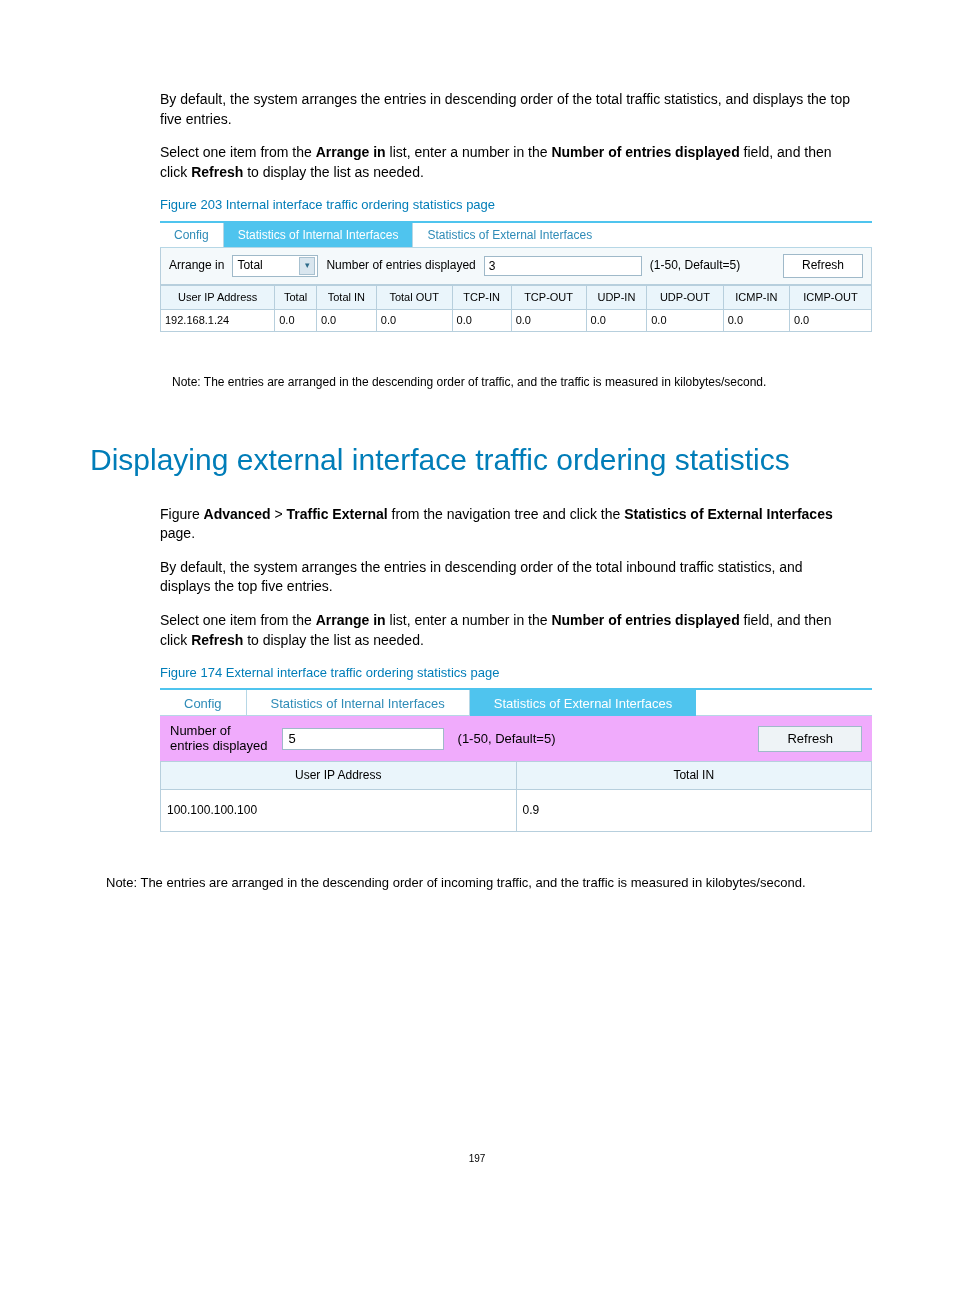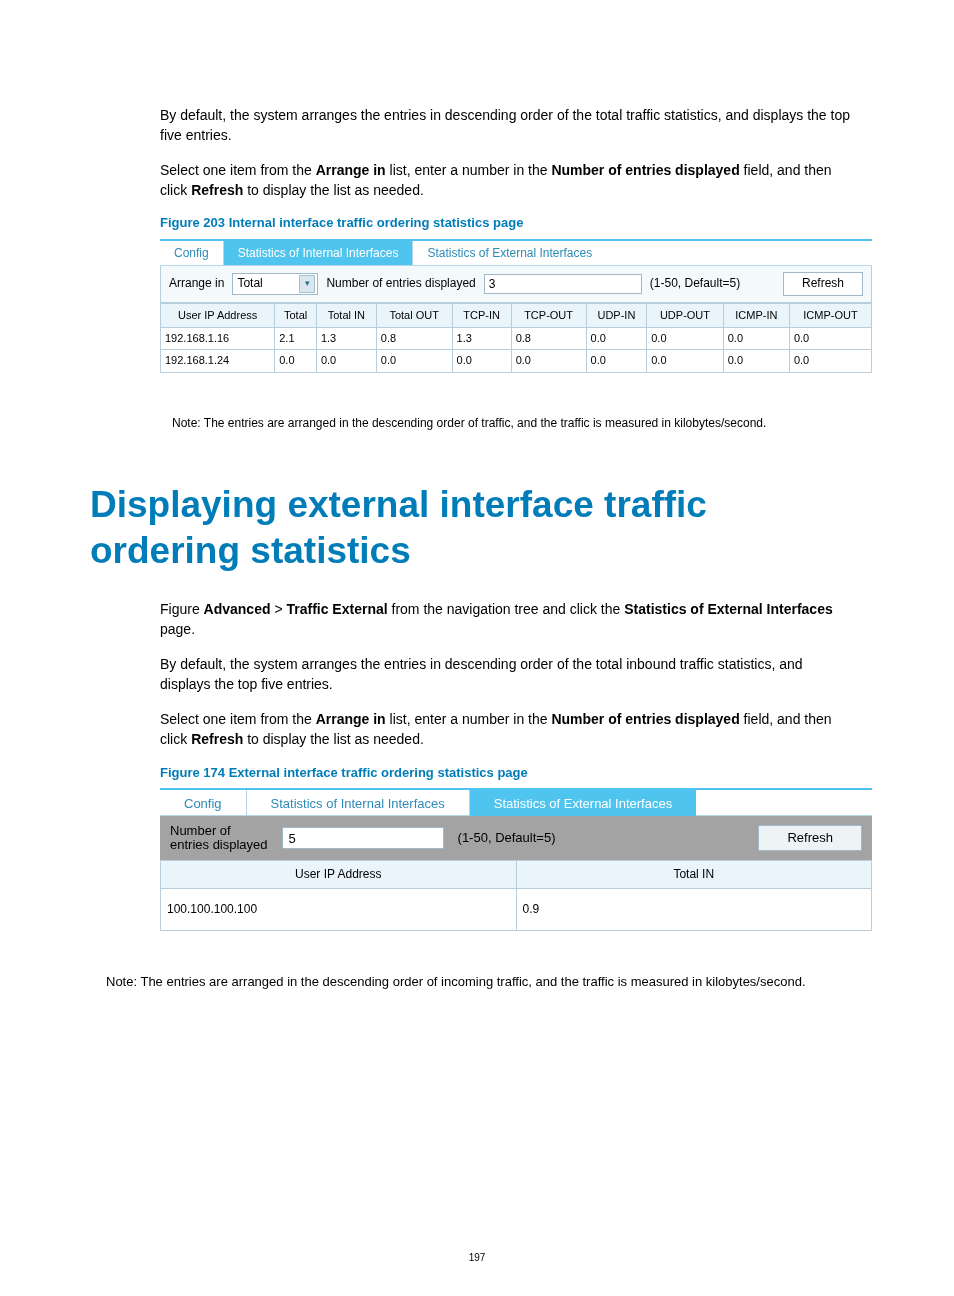--- a/index.html
+++ b/index.html
@@ -5,33 +5,33 @@
   body {
     font-family: Arial, Helvetica, sans-serif;
     font-size: 14px;
     color: #000;
     margin: 0;
     padding: 90px 90px 40px 90px;
     width: 954px;
     box-sizing: border-box;
     line-height: 1.4;
   }
-  p { margin: 16px 0 14px 0; }
+  p { margin: 0 0 14px 0; }
   .indent { margin-left: 70px; margin-right: 10px; }
   .bold { font-weight: bold; }
   .fig-caption {
     color: #007db8;
-    font-weight: bold;
+    font-weight: normal;
     font-size: 13px;
     margin: 8px 0 6px 70px;
   }
   h1.section {
     color: #007db8;
-    font-weight: bold;
-    font-size: 37px;
+    font-weight: normal;
+    font-size: 30px;
     margin: 50px 0 26px 0;
     line-height: 1.25;
   }
   .page-num { text-align: center; margin-top: 260px; font-size: 10px; }
 
   
   .fig203-wrap { margin-left: 70px; width: 712px; }
   .tabs1 { border-top: 2px solid #4fc4ee; border-bottom: 1px solid #b6d7e6; display:flex; height:24px; }
   .tab1 {
     font-size: 12px;
@@ -75,21 +75,21 @@
     background: #fff;
     border-right: 1px solid #b6d7e6;
   }
   .tab2.active { color:#fff; background:#4fc4ee; }
   .tabs2-spacer { flex:1; background:#fff; border-bottom:1px solid #b6d7e6; }
   .tab2:not(.active){ border-bottom:1px solid #b6d7e6; }
 
   .ctrl-row2 {
     display:flex; align-items:center;
     padding:8px 10px; font-size:13px; gap:14px;
-    background:#a3a3a3;
+    background:#f0abfc;
   }
   .lbl2 { line-height:1.1; }
   .inp2 { border:1px solid #9fb9c9; height:20px; padding:0 6px; width:148px; font-size:13px; }
   .btn2 { border:1px solid #9fb9c9; background:#eef3f6; font-size:13px; height:24px; padding:0 28px; display:flex; align-items:center; }
 
   .tbl204 { border:1px solid #b7cfdd; width:100%; border-collapse:collapse; font-size:12px; }
   .tbl204 th { background:#eaf5fb; border:1px solid #b7cfdd; padding:5px 6px; font-weight:normal; text-align:center; }
   .tbl204 td { border:1px solid #b7cfdd; padding:12px 6px; text-align:left; }
 
   .note2 { margin-left: 16px; font-size:13px; margin-top: 42px; }
@@ -133,32 +133,20 @@
       <th>TCP-IN</th>
       <th>TCP-OUT</th>
       <th>UDP-IN</th>
       <th>UDP-OUT</th>
       <th>ICMP-IN</th>
       <th>ICMP-OUT</th>
     </tr>
       </thead>
     <tbody>
       <tr>
-        <td>192.168.1.16</td>
-        <td>2.1</td>
-        <td>1.3</td>
-        <td>0.8</td>
-        <td>1.3</td>
-        <td>0.8</td>
-        <td>0.0</td>
-        <td>0.0</td>
-        <td>0.0</td>
-        <td>0.0</td>
-      </tr>
-      <tr>
         <td>192.168.1.24</td>
         <td>0.0</td>
         <td>0.0</td>
         <td>0.0</td>
         <td>0.0</td>
         <td>0.0</td>
         <td>0.0</td>
         <td>0.0</td>
         <td>0.0</td>
         <td>0.0</td>

